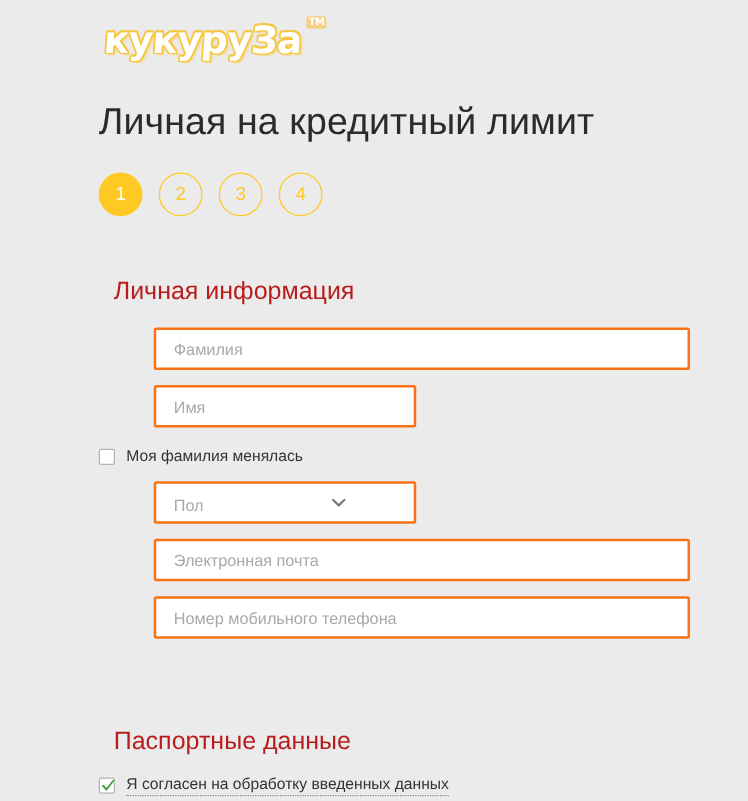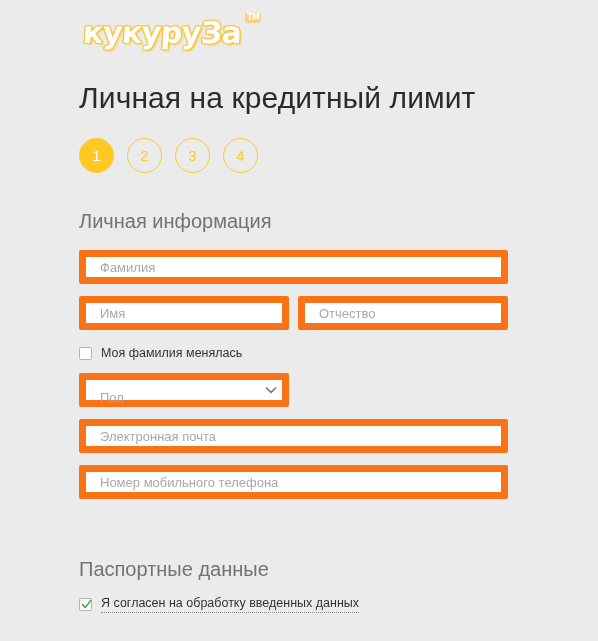--- a/index.html
+++ b/index.html
@@ -112,50 +112,51 @@
     user-select: none;
   }
   .step.active {
     background: #ffc924;
     border-color: #ffc924;
     color: #ffffff;
   }
 
   
   .section-title {
-    margin: 0;
+    margin: 12px;
     font-size: 20px;
     font-weight: normal;
-    color: #737373;
+    color: #b91c1c;
     line-height: 24px;
   }
   .section-personal { padding-top: 36px; }
   .section-passport { padding-top: 58px; }
 
   
   .field-row {
     display: flex;
     gap: 9px;
     margin-top: 12px;
   }
   .field-row.first { margin-top: 17px; }
 
   .input {
     box-sizing: border-box;
     height: 34px;
     background: #ffffff;
-    border: 7px solid #f97316;
+    border: 2px solid #f97316;
     border-radius: 2px;
     padding: 0 14px;
     font-family: "Liberation Sans", "DejaVu Sans", sans-serif;
     font-size: 13px;
     color: #333333;
     outline: none;
     width: 100%;
     display: block;
+    margin-left: 44px;
   }
   .input::placeholder { color: #a8a8a8; opacity: 1; }
   .input::-moz-placeholder { color: #a8a8a8; opacity: 1; }
 
   .grow { flex: 1 1 0; min-width: 0; }
   .half-left  { width: 210px; flex: 0 0 210px; border-radius: 15px; }
   .half-right { width: 210px; flex: 0 0 210px; }
 
   
   .select-wrap {
@@ -252,23 +253,20 @@
 
     <div class="field-row first">
       <div class="grow">
         <input class="input" type="text" placeholder="Фамилия" style="">
       </div>
     </div>
 
     <div class="field-row">
       <div class="half-left">
         <input class="input" type="text" placeholder="Имя" style="">
-      </div>
-      <div class="half-right">
-        <input class="input" type="text" placeholder="Отчество" style="">
       </div>
     </div>
 
     <div class="check-row">
       <span class="cbox"></span>
       <span class="check-label">Моя фамилия менялась</span>
     </div>
 
     <div class="field-row">
       <div class="select-wrap">

